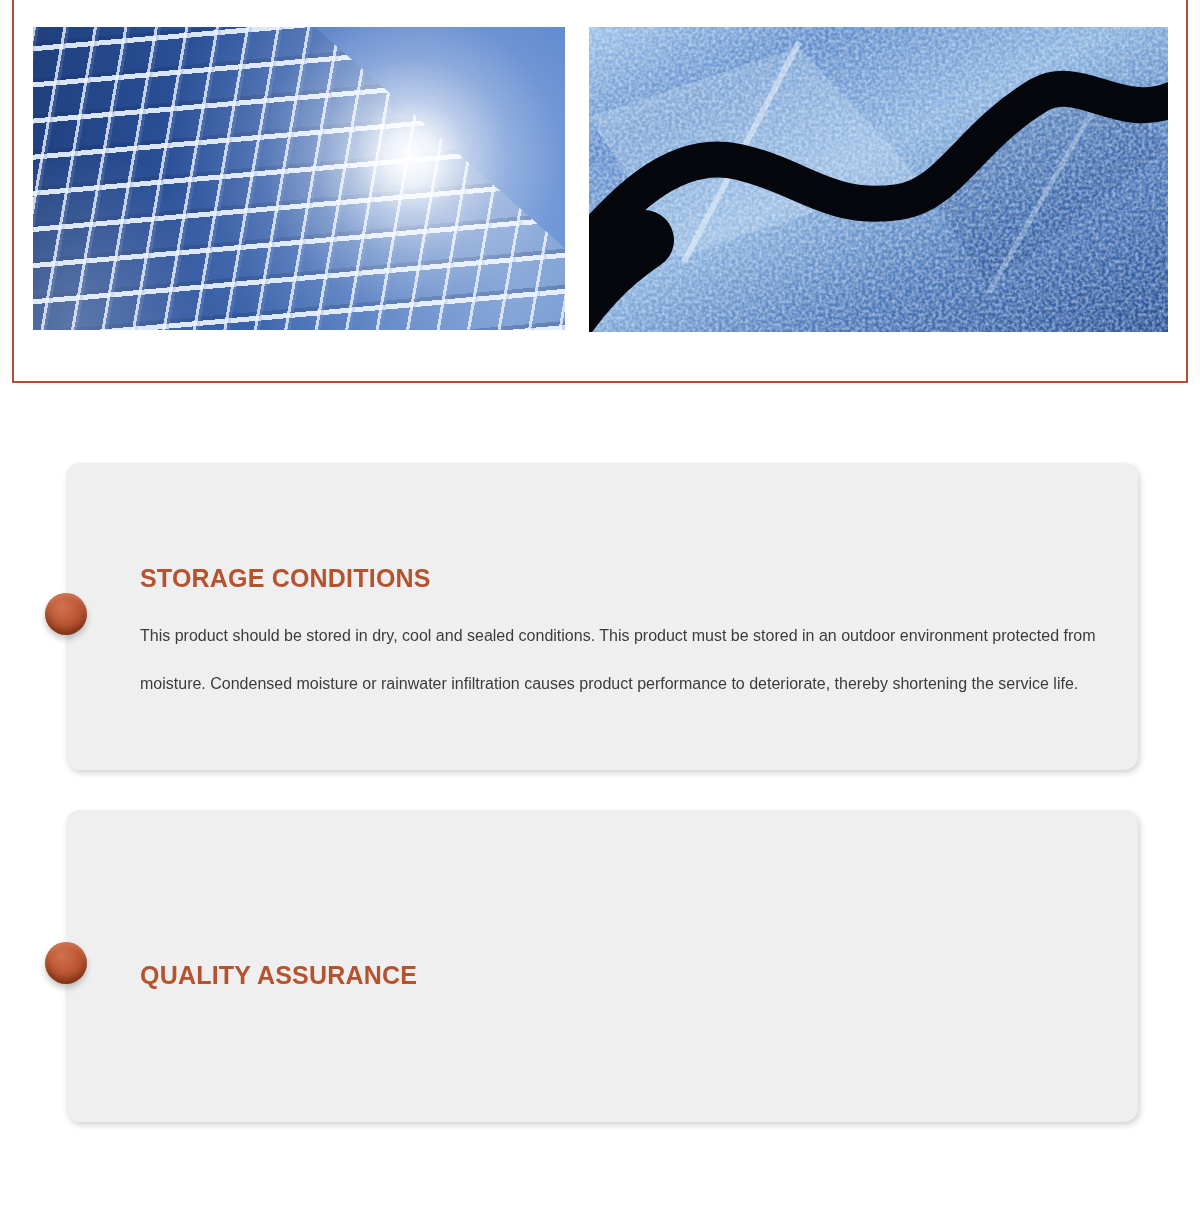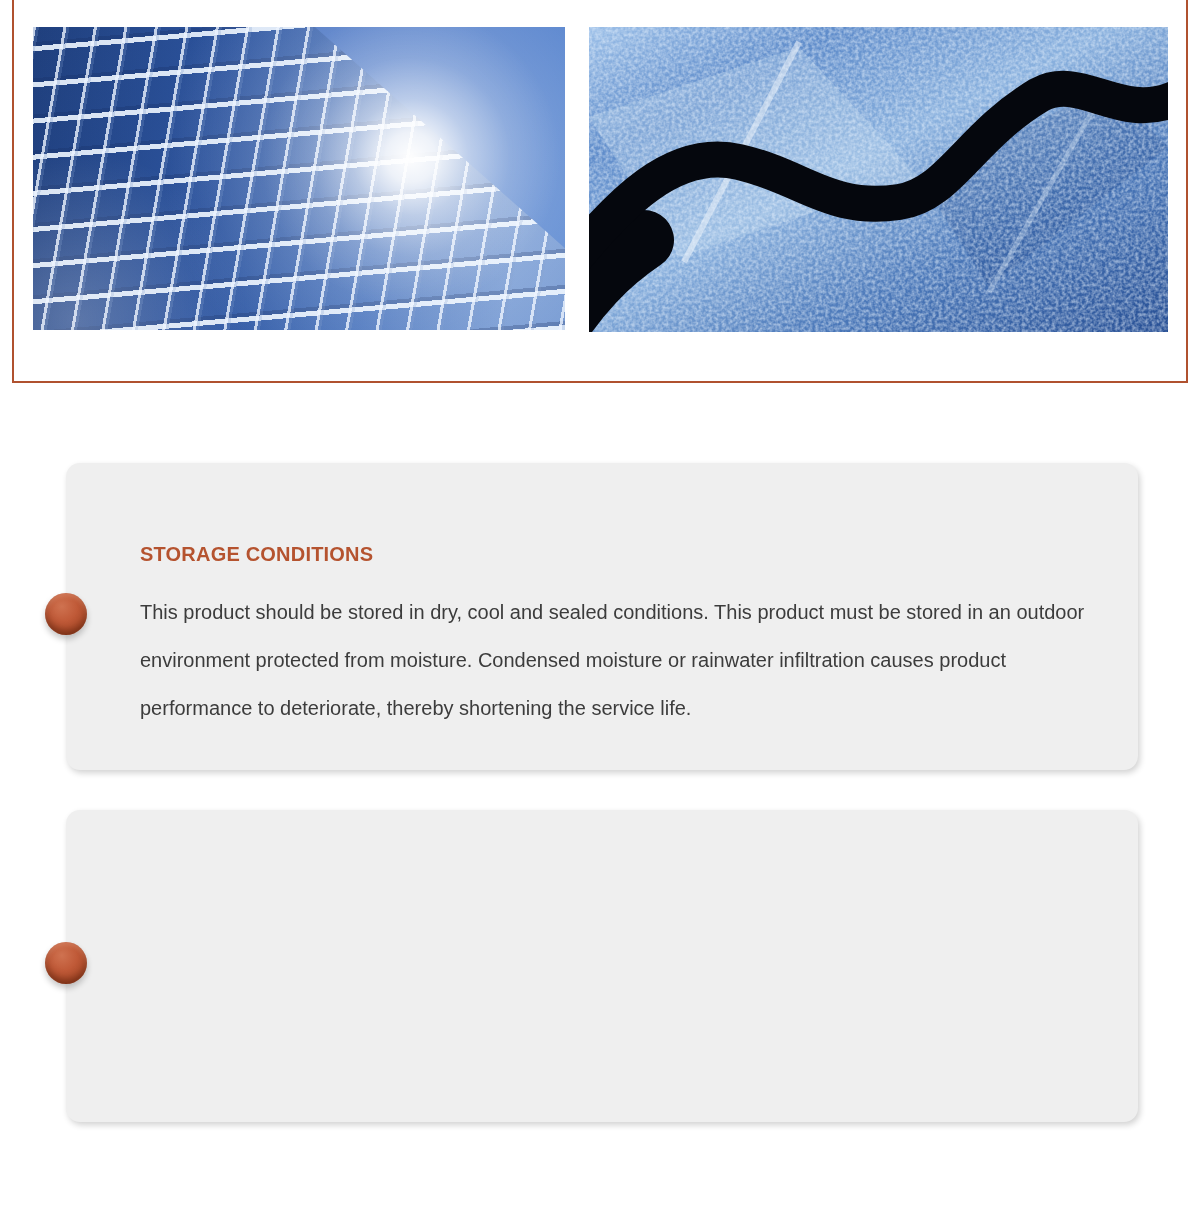--- a/index.html
+++ b/index.html
@@ -53,26 +53,26 @@
     background:var(--card-bg);
     border-radius:14px;
     box-shadow:2px 3px 6px rgba(0,0,0,.18);
     display:flex;flex-direction:column;justify-content:center;
     padding:30px 40px 30px 74px;
   }
   .card-storage{margin-top:80px;min-height:307px;}
   .card-quality{margin-top:40px;min-height:312px;}
   .card h2{
     color:var(--accent);
-    font-size:20px;line-height:32px;font-weight:700;
+    font-size:25px;line-height:32px;font-weight:700;
     margin-bottom:18px;letter-spacing:.2px;margin-top:36px;
   }
   .card p{
     color:var(--text);
-    font-size:20px;line-height:48px;
+    font-size:16px;line-height:48px;
     max-width:970px;
   }
   .bullet{
     position:absolute;left:-21px;top:50%;margin-top:-24px;
     width:42px;height:42px;border-radius:50%;
     background:radial-gradient(circle at 40% 32%,#cf7250 0%,#c05a38 40%,#b04e2c 68%,#8f3c1e 100%);
     box-shadow:inset 0 -5px 7px rgba(80,25,8,.5),inset 0 3px 4px rgba(255,200,170,.3),0 4px 6px rgba(0,0,0,.22);
   }
 </style>
 </head>
@@ -116,15 +116,16 @@
   </div>
 
   <section class="card card-storage">
     <span class="bullet"></span>
     <h2>STORAGE CONDITIONS</h2>
     <p>This product should be stored in dry, cool and sealed conditions. This product must be stored in an outdoor environment protected from moisture. Condensed moisture or rainwater infiltration causes product performance to deteriorate, thereby shortening the service life.</p>
   </section>
 
   <section class="card card-quality">
     <span class="bullet"></span>
+    <h2>QUALITY ASSURANCE</h2>
   </section>
 
 </div>
 
 </body></html>

